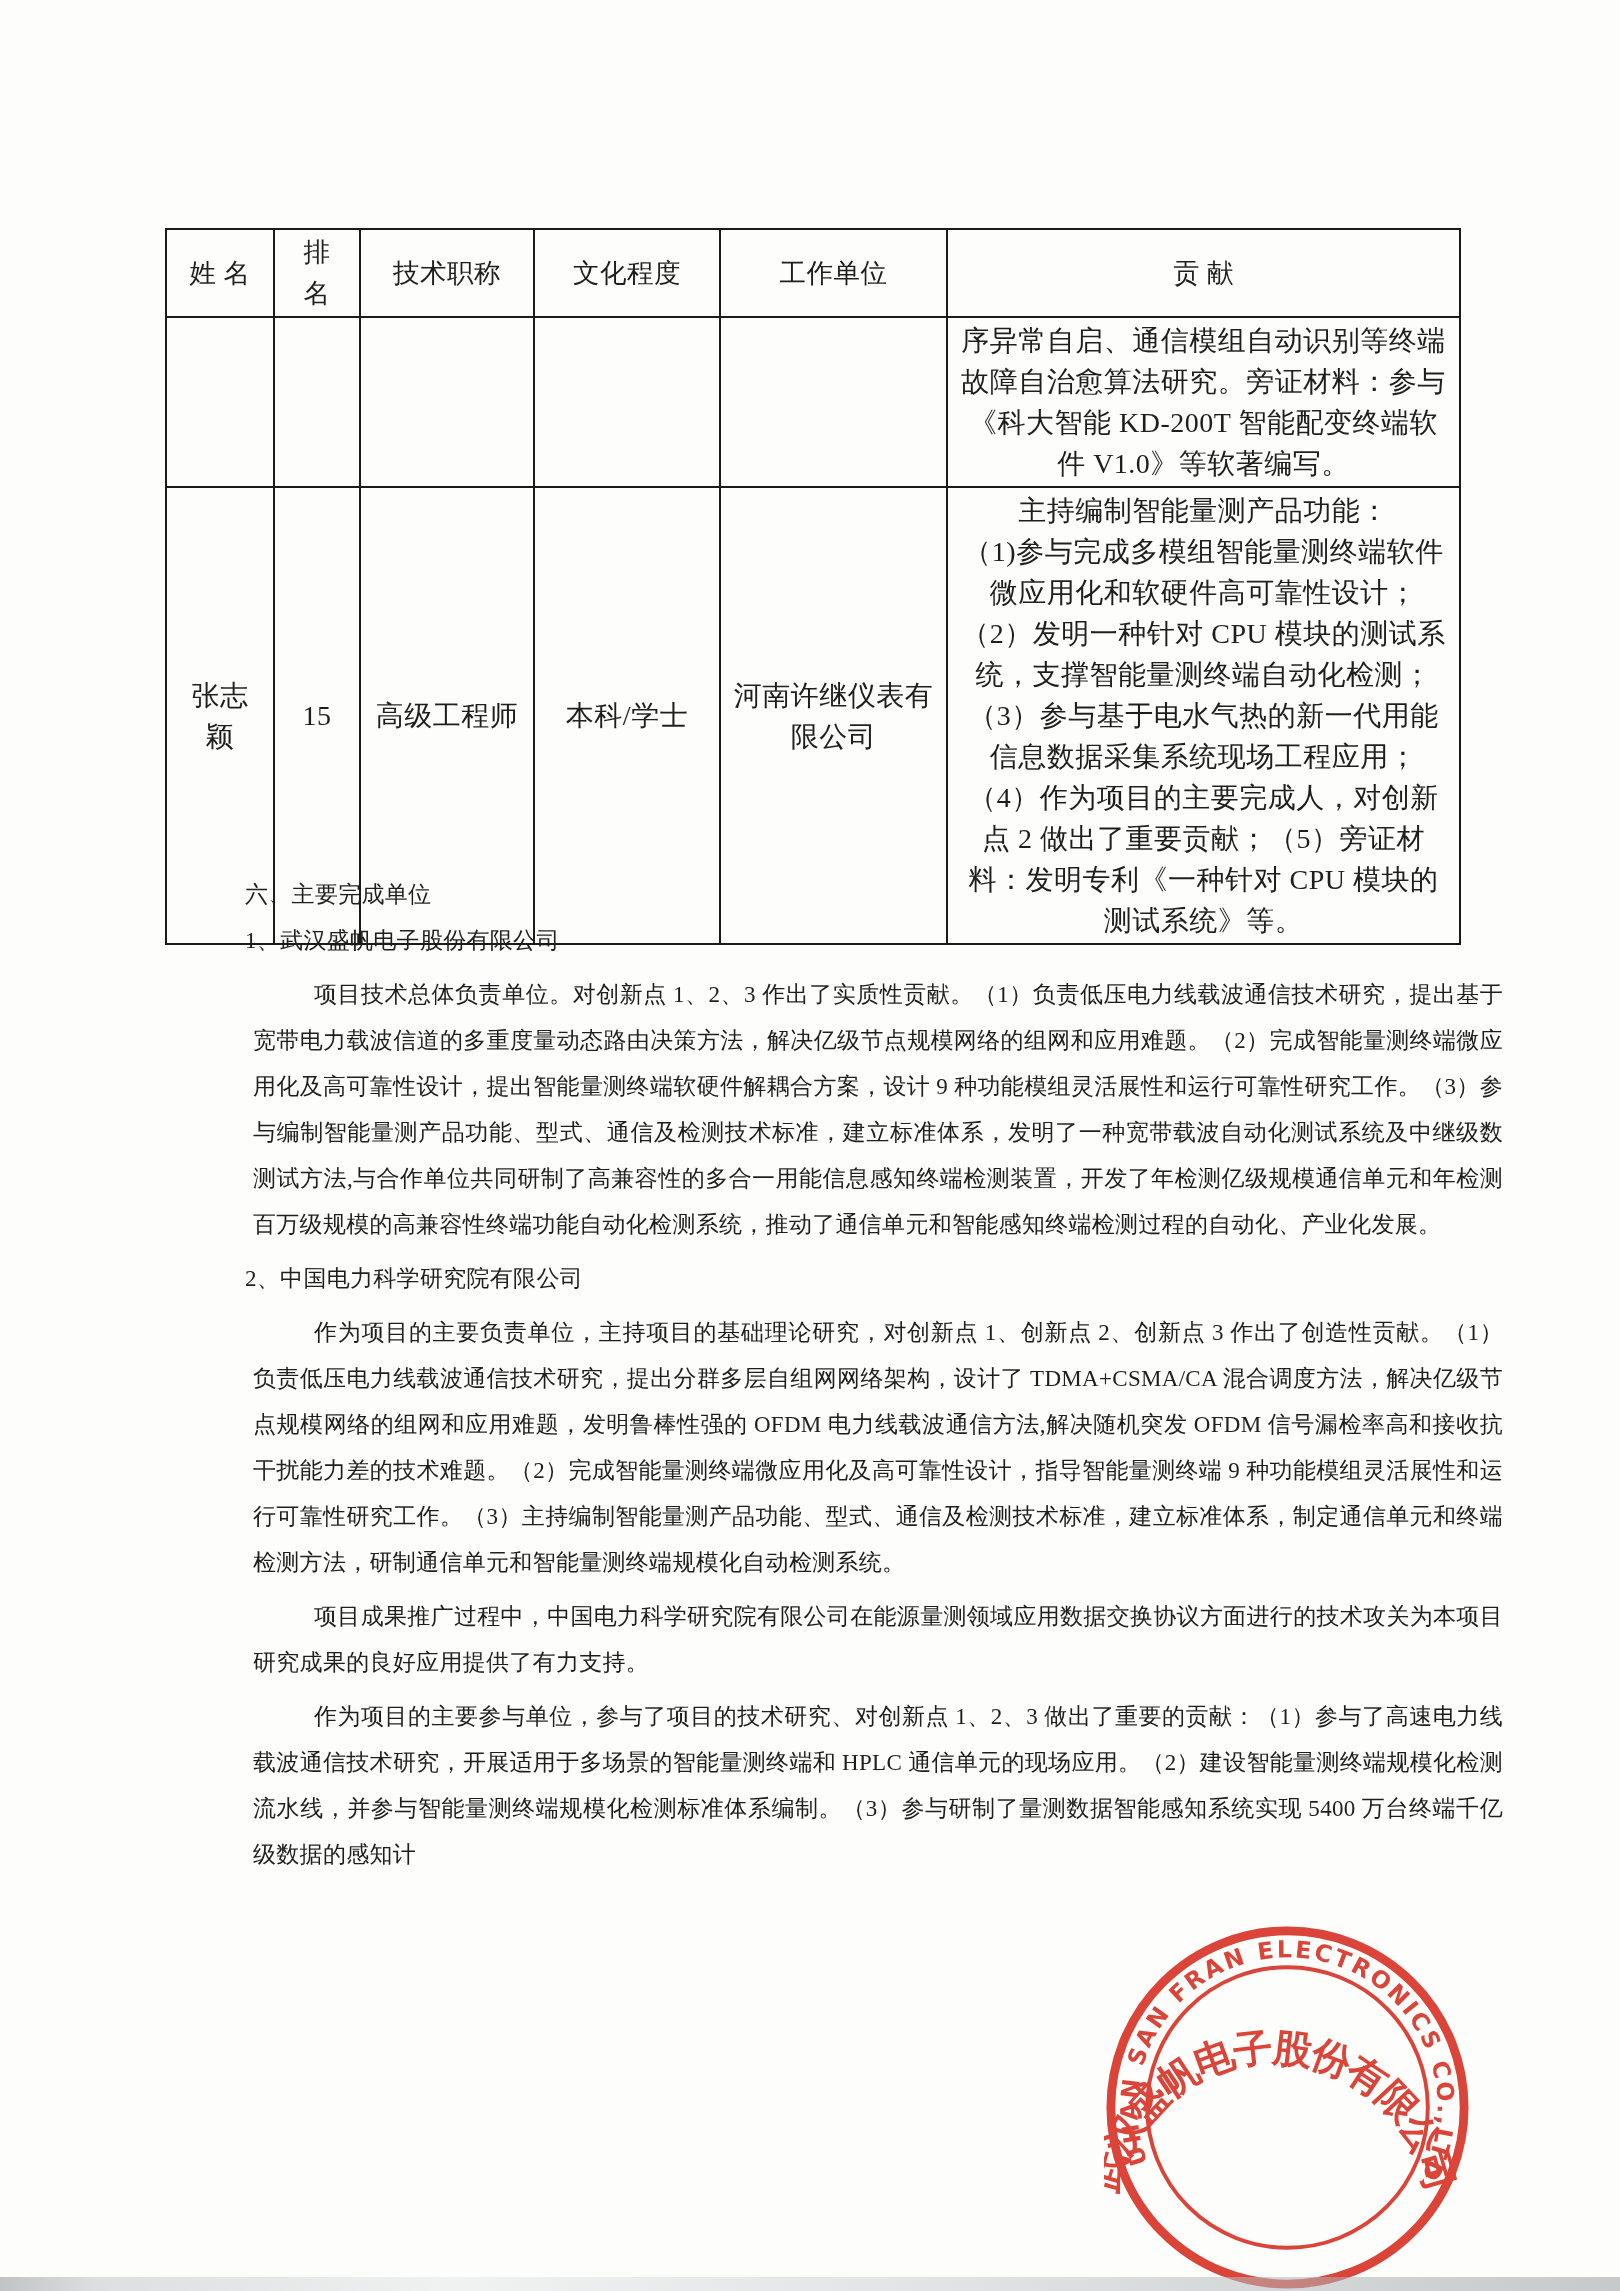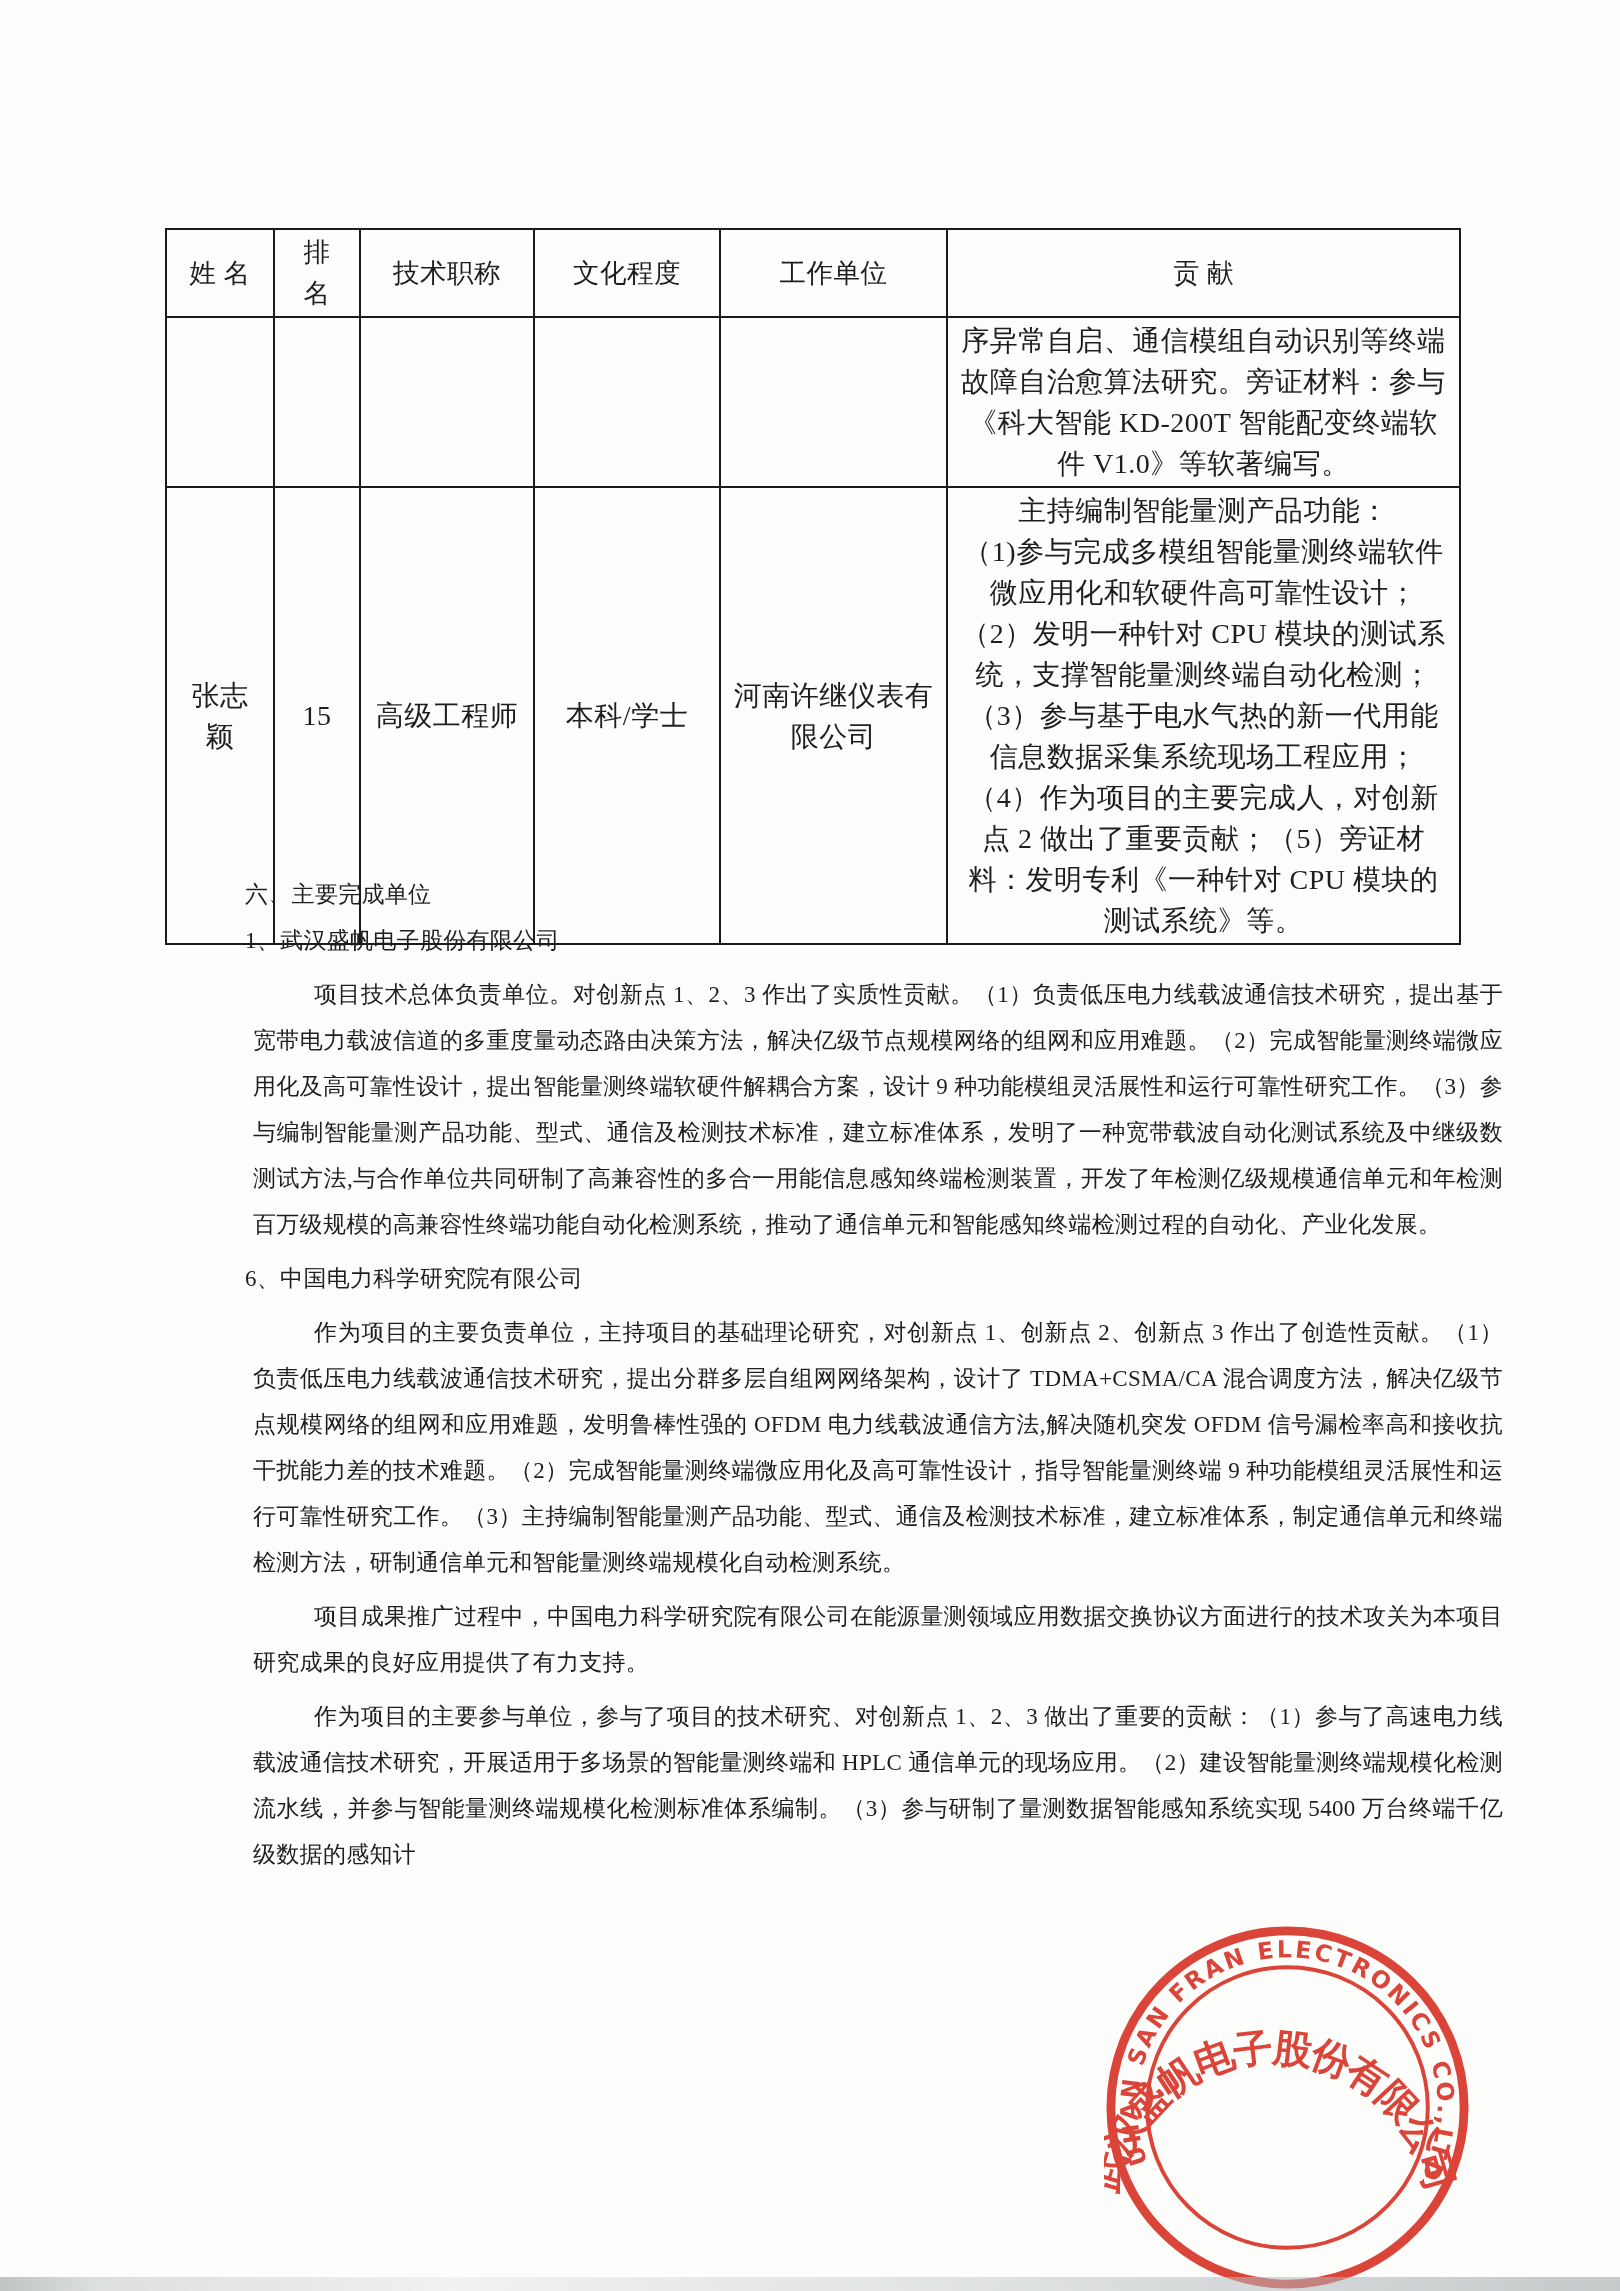--- a/index.html
+++ b/index.html
@@ -111,21 +111,21 @@
         <p>（1)参与完成多模组智能量测终端软件微应用化和软硬件高可靠性设计；（2）发明一种针对 CPU 模块的测试系统，支撑智能量测终端自动化检测；（3）参与基于电水气热的新一代用能信息数据采集系统现场工程应用；（4）作为项目的主要完成人，对创新点 2 做出了重要贡献；（5）旁证材料：发明专利《一种针对 CPU 模块的测试系统》等。</p>
       </td>
     </tr>
   </tbody>
     </table>
 
   <div class="body-text">
     <div class="bt-heading">六、主要完成单位</div>
     <div class="bt-heading">1、武汉盛帆电子股份有限公司</div>
     <p class="bt-para">项目技术总体负责单位。对创新点 1、2、3 作出了实质性贡献。（1）负责低压电力线载波通信技术研究，提出基于宽带电力载波信道的多重度量动态路由决策方法，解决亿级节点规模网络的组网和应用难题。（2）完成智能量测终端微应用化及高可靠性设计，提出智能量测终端软硬件解耦合方案，设计 9 种功能模组灵活展性和运行可靠性研究工作。（3）参与编制智能量测产品功能、型式、通信及检测技术标准，建立标准体系，发明了一种宽带载波自动化测试系统及中继级数测试方法,与合作单位共同研制了高兼容性的多合一用能信息感知终端检测装置，开发了年检测亿级规模通信单元和年检测百万级规模的高兼容性终端功能自动化检测系统，推动了通信单元和智能感知终端检测过程的自动化、产业化发展。</p>
-    <div class="bt-heading">6、中国电力科学研究院有限公司</div>
+    <div class="bt-heading">2、中国电力科学研究院有限公司</div>
     <p class="bt-para">作为项目的主要负责单位，主持项目的基础理论研究，对创新点 1、创新点 2、创新点 3 作出了创造性贡献。（1）负责低压电力线载波通信技术研究，提出分群多层自组网网络架构，设计了 TDMA+CSMA/CA 混合调度方法，解决亿级节点规模网络的组网和应用难题，发明鲁棒性强的 OFDM 电力线载波通信方法,解决随机突发 OFDM 信号漏检率高和接收抗干扰能力差的技术难题。（2）完成智能量测终端微应用化及高可靠性设计，指导智能量测终端 9 种功能模组灵活展性和运行可靠性研究工作。（3）主持编制智能量测产品功能、型式、通信及检测技术标准，建立标准体系，制定通信单元和终端检测方法，研制通信单元和智能量测终端规模化自动检测系统。</p>
     <p class="bt-para">项目成果推广过程中，中国电力科学研究院有限公司在能源量测领域应用数据交换协议方面进行的技术攻关为本项目研究成果的良好应用提供了有力支持。</p>
     <p class="bt-para">作为项目的主要参与单位，参与了项目的技术研究、对创新点 1、2、3 做出了重要的贡献：（1）参与了高速电力线载波通信技术研究，开展适用于多场景的智能量测终端和 HPLC 通信单元的现场应用。（2）建设智能量测终端规模化检测流水线，并参与智能量测终端规模化检测标准体系编制。（3）参与研制了量测数据智能感知系统实现 5400 万台终端千亿级数据的感知计</p>
   </div>
 
   <div class="stamp">
     <svg viewBox="0 0 374 374">
       <circle class="ring" cx="187" cy="187" r="180" stroke-width="9" stroke="#d92a1c"></circle>
       <circle class="ring" cx="187" cy="187" r="143" stroke-width="4" stroke="#d92a1c"></circle>
       <path id="stamp-ring-path" d="M 48.3 251.7 A 153 153 0 1 1 325.7 251.7" fill="none"></path>

